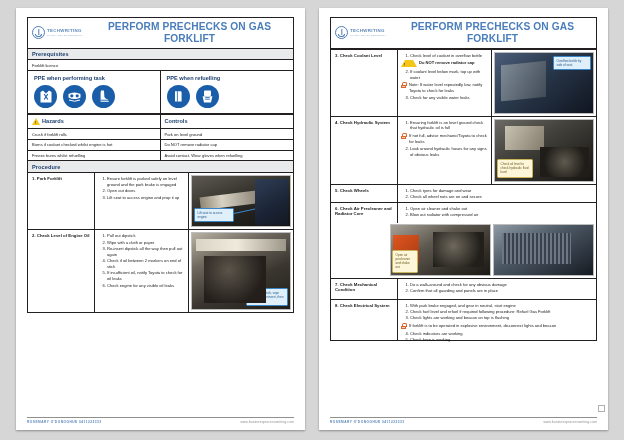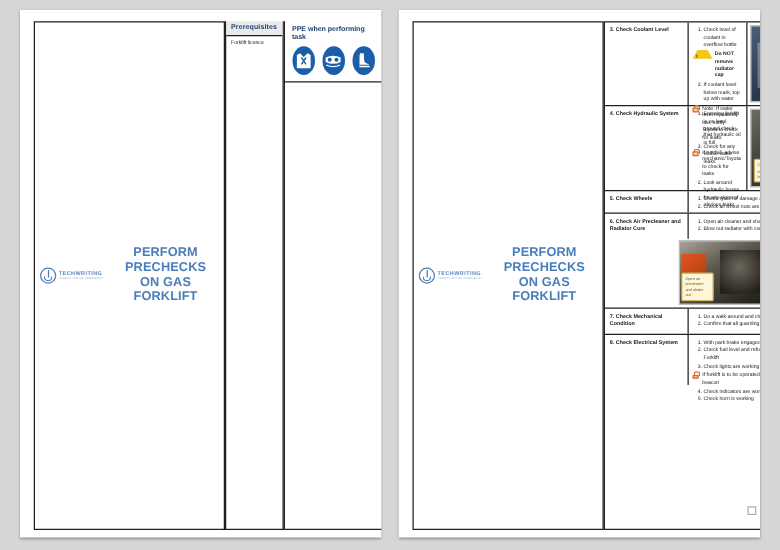--- a/index.html
+++ b/index.html
@@ -12,21 +12,21 @@
   .viewer{position:relative;width:624px;height:440px;box-sizing:border-box;padding:8px 12px;display:flex;gap:14px;justify-content:center;}
   .page{
     position:relative;
     width:289px;height:422px;
     background:#ffffff;
     box-sizing:border-box;
     padding:9px 11px 6px 11px;
     box-shadow:0 1px 2px rgba(0,0,0,.35);
     overflow:hidden;
   }
-  .page-inner{display:flex;flex-direction:row;height:100%;}
+  .page-inner{display:flex;flex-direction:column;height:100%;}
 
   
   .hdr{
     border:1px solid #231f20;
     display:flex;align-items:center;
     padding:3px 4px;
     min-height:30px;
     box-sizing:border-box;
   }
   .logo{display:flex;align-items:center;gap:2px;width:68px;flex:0 0 68px;}

